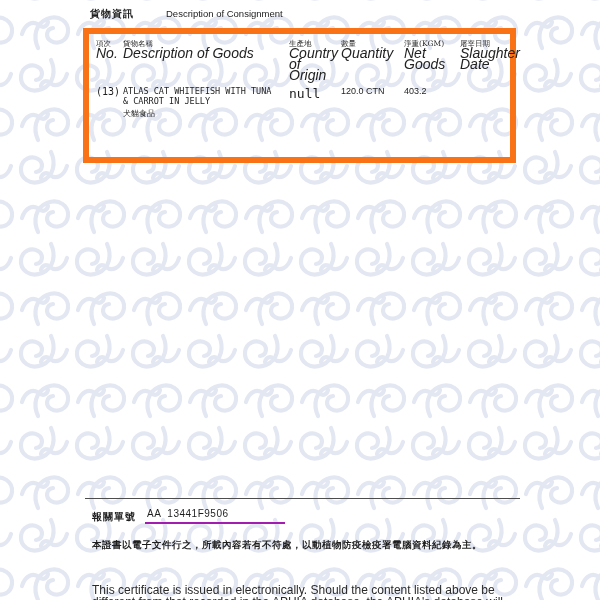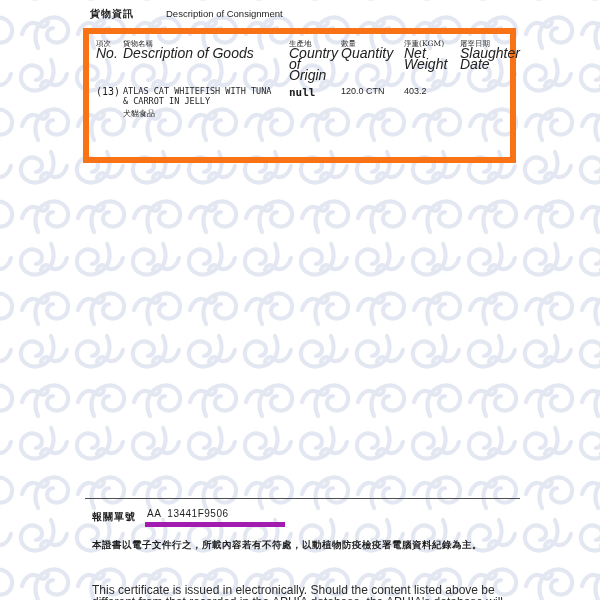--- a/index.html
+++ b/index.html
@@ -22,28 +22,28 @@
   }
   .tgrid { display:grid; grid-template-columns:27px 166px 52px 63px 56px 56px; padding-left:7px; }
   .thead { padding-top:5px; }
   .hcell .zh { font-size:7.5px; line-height:9px; color:#2a2a2a; }
   .hcell .en { font-size:14px; line-height:11px; color:#222;font-style:italic; }
   .trow { margin-top:5px; }
   .mono { font-family:"DejaVu Sans Mono", monospace; }
   .cell-no { font-size:10px; }
   .cell-desc { font-size:8.5px; line-height:10px; padding-right:10px; }
   .cell-desc-zh { font-size:8px; margin-top:2px; }
-  .cell-origin { font-size:11px;font-weight:bold; }
+  .cell-origin { font-size:13px; }
   .cell-qty, .cell-weight { font-size:9px; }
 
   .bottom-rule { position:absolute; left:85px; top:498px; width:435px; height:0; border-top:1px solid #4d4d4d; }
   .decl-label { position:absolute; left:92px; top:510px; font-size:10px; font-weight:bold; letter-spacing:1px; }
   .decl-number {
     position:absolute; left:145px; top:508px; width:138px; padding:0 0 3px 2px;
-    font-size:10px; letter-spacing:0.5px; border-bottom:5px solid #a21caf; white-space:pre;
+    font-size:10px; letter-spacing:0.5px; border-bottom:2px solid #a21caf; white-space:pre;
   }
   .notice-zh {
     position:absolute; left:92px; top:539px; font-size:9.5px; font-weight:bold;
     white-space:nowrap; letter-spacing:0.5px;
   }
   .notice-en {
     position:absolute; left:92px; top:585px; width:432px;
     font-size:12px; line-height:11.5px; color:#2a2a2a;
   }
 </style>
@@ -88,21 +88,21 @@
       <div class="hcell">
         <div class="zh">生產地</div>
         <div class="en">Country of Origin</div>
       </div>
       <div class="hcell">
         <div class="zh">數量</div>
         <div class="en">Quantity</div>
       </div>
       <div class="hcell">
         <div class="zh">淨重(KGM)</div>
-        <div class="en">Net Weight</div>
+        <div class="en">Net Goods</div>
       </div>
       <div class="hcell">
         <div class="zh">屠宰日期</div>
         <div class="en">Slaughter Date</div>
       </div>
     </div>
 
     <div class="tgrid trow">
       <div class="cell-no mono">(13)</div>
       <div>

